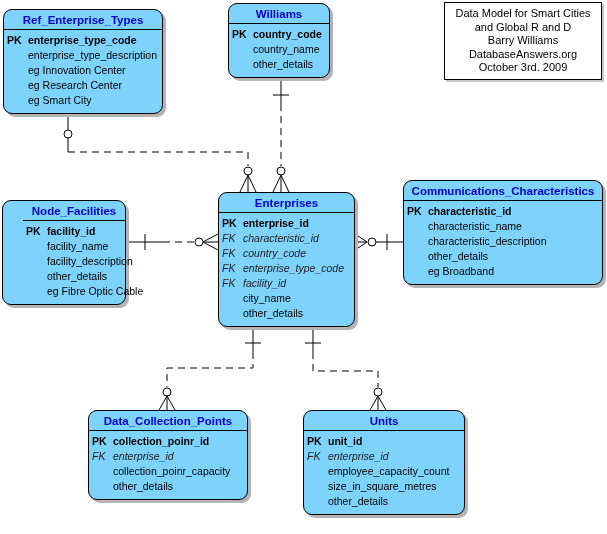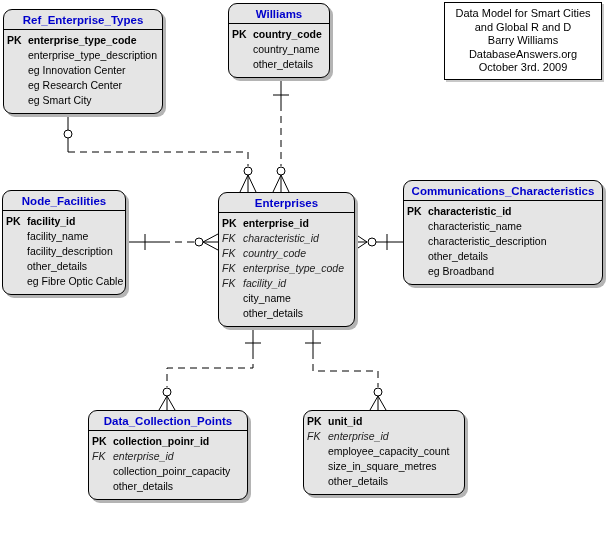--- a/index.html
+++ b/index.html
@@ -2,21 +2,21 @@
 <html><head>
 <meta charset="utf-8">
 <style>
   html,body{margin:0;padding:0;background:#fff;}
   .canvas{
     position:relative;width:607px;height:534px;background:#fff;overflow:hidden;
     font-family:"Liberation Sans","DejaVu Sans",sans-serif;
   }
   .connectors{position:absolute;left:0;top:0;width:607px;height:534px;}
   .entity{
-    position:absolute;background:#e5e5e5;border:1px solid #000;border-radius:9px;
+    position:absolute;background:#7dd3fc;border:1px solid #000;border-radius:9px;
     box-shadow:3px 3px 0 #b4b4b4;box-sizing:border-box;
   }
   .entity-title{
     font-size:11.5px;font-weight:bold;color:#0000cc;text-align:center;
     padding:4px 2px 3px 2px;border-bottom:1px solid #000;white-space:nowrap;
     overflow:hidden;
   }
   .entity-body{padding:3px 2px 5px 3px;}
   .row{display:flex;line-height:15px;font-size:10.5px;color:#000;white-space:nowrap;}
   .row .key{width:21px;flex:0 0 21px;font-weight:bold;}
@@ -122,21 +122,21 @@
           <span class="key"></span>
           <span class="attr">country_name</span>
         </div>
         <div class="row ">
           <span class="key"></span>
           <span class="attr">other_details</span>
         </div>
       </div>
   </div>
 
-  <div class="entity" style="left:2px;top:190px;width:124px;">
+  <div class="entity" style="left:2px;top:200px;width:124px;padding-left:20px;">
     <div class="entity-title">Node_Facilities</div>
     <div class="entity-body">
         <div class="row pk">
           <span class="key">PK</span>
           <span class="attr">facility_id</span>
         </div>
         <div class="row ">
           <span class="key"></span>
           <span class="attr">facility_name</span>
         </div>
@@ -231,20 +231,21 @@
           <span class="attr">collection_poinr_capacity</span>
         </div>
         <div class="row ">
           <span class="key"></span>
           <span class="attr">other_details</span>
         </div>
       </div>
   </div>
 
   <div class="entity" style="left:303px;top:410px;width:162px;">
+    <div class="entity-title">Units</div>
     <div class="entity-body">
         <div class="row pk">
           <span class="key">PK</span>
           <span class="attr">unit_id</span>
         </div>
         <div class="row fk">
           <span class="key">FK</span>
           <span class="attr">enterprise_id</span>
         </div>
         <div class="row ">

